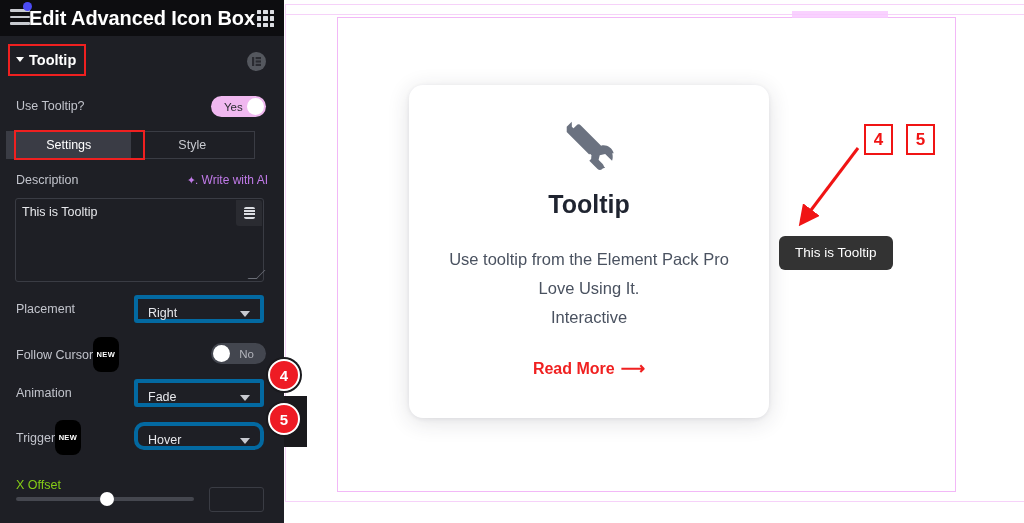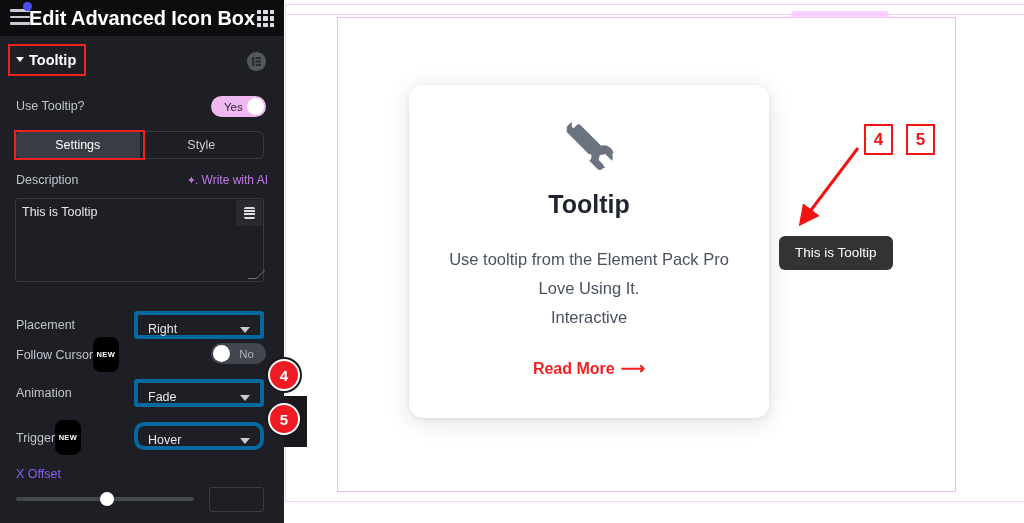--- a/index.html
+++ b/index.html
@@ -114,23 +114,23 @@
     background: #ffffff; margin: 0 2px;
   }
   .toggle .tlabel {
     position: absolute; font-size: 11.5px;
   }
   .toggle.on .tlabel { left: 13px; color: #2a2b31; }
   .toggle.off .tlabel { right: 12px; color: #b1b3ba; }
 
   
   #tabs {
-    position: absolute; left: 15px; top: 131px;
+    position: absolute; left: 6px; top: 131px;
     width: 249px; height: 28px;
-    border: 1px solid #3a3c44; border-radius: 6px;
+    border: 1px solid #3a3c44; border-radius: 0;
     display: flex; overflow: hidden;
   }
   #tabs .tab {
     flex: 1; height: 26px; line-height: 26px;
     text-align: center; font-size: 12.5px; color: #c8cad0;
   }
   #tabs .tab.active { background: #3a3c45; color: #ffffff; }
   #tab-settings-box {
     position: absolute; left: 14px; top: 130px;
     width: 131px; height: 30px;
@@ -191,21 +191,21 @@
   }
   .select .scaret {
     position: absolute; right: 10px; top: 12px;
     width: 0; height: 0;
     border-left: 5px solid transparent;
     border-right: 5px solid transparent;
     border-top: 6px solid #c8cad0;
   }
 
   
-  #xoff-label { position: absolute; left: 16px; top: 467px; color: #8b5cf6; font-size: 12.5px; }
+  #xoff-label { position: absolute; left: 16px; top: 478px; color: #84cc16; font-size: 12.5px; }
   #slider-track {
     position: absolute; left: 16px; top: 497px;
     width: 178px; height: 4px; border-radius: 2px; background: #45474f;
   }
   #slider-knob {
     position: absolute; left: 100px; top: 492px;
     width: 14px; height: 14px; border-radius: 50%; background: #ffffff;
   }
   #xoff-input {
     position: absolute; left: 209px; top: 487px;
@@ -358,21 +358,21 @@
       <span id="ai-spark">✦․</span>
       <span>Write with AI</span>
     </div>
     <div id="desc-box"></div>
     <div id="desc-text">This is Tooltip</div>
     <div id="desc-dyn">
         <span></span>
       </div>
     <div id="desc-resize"></div>
 
-    <div class="row" style="top:309px;text-align:right;">
+    <div class="row" style="top:293px;text-align:right;">
       <span class="row-label">Placement</span>
       <div class="select" style="top:2px;">
         <span class="sval">Right</span>
         <span class="scaret"></span>
       </div>
     </div>
 
     <div class="row" style="top:337px;">
       <span class="row-label">
         <span>Follow Cursor</span><span class="badge-new">NEW</span>

